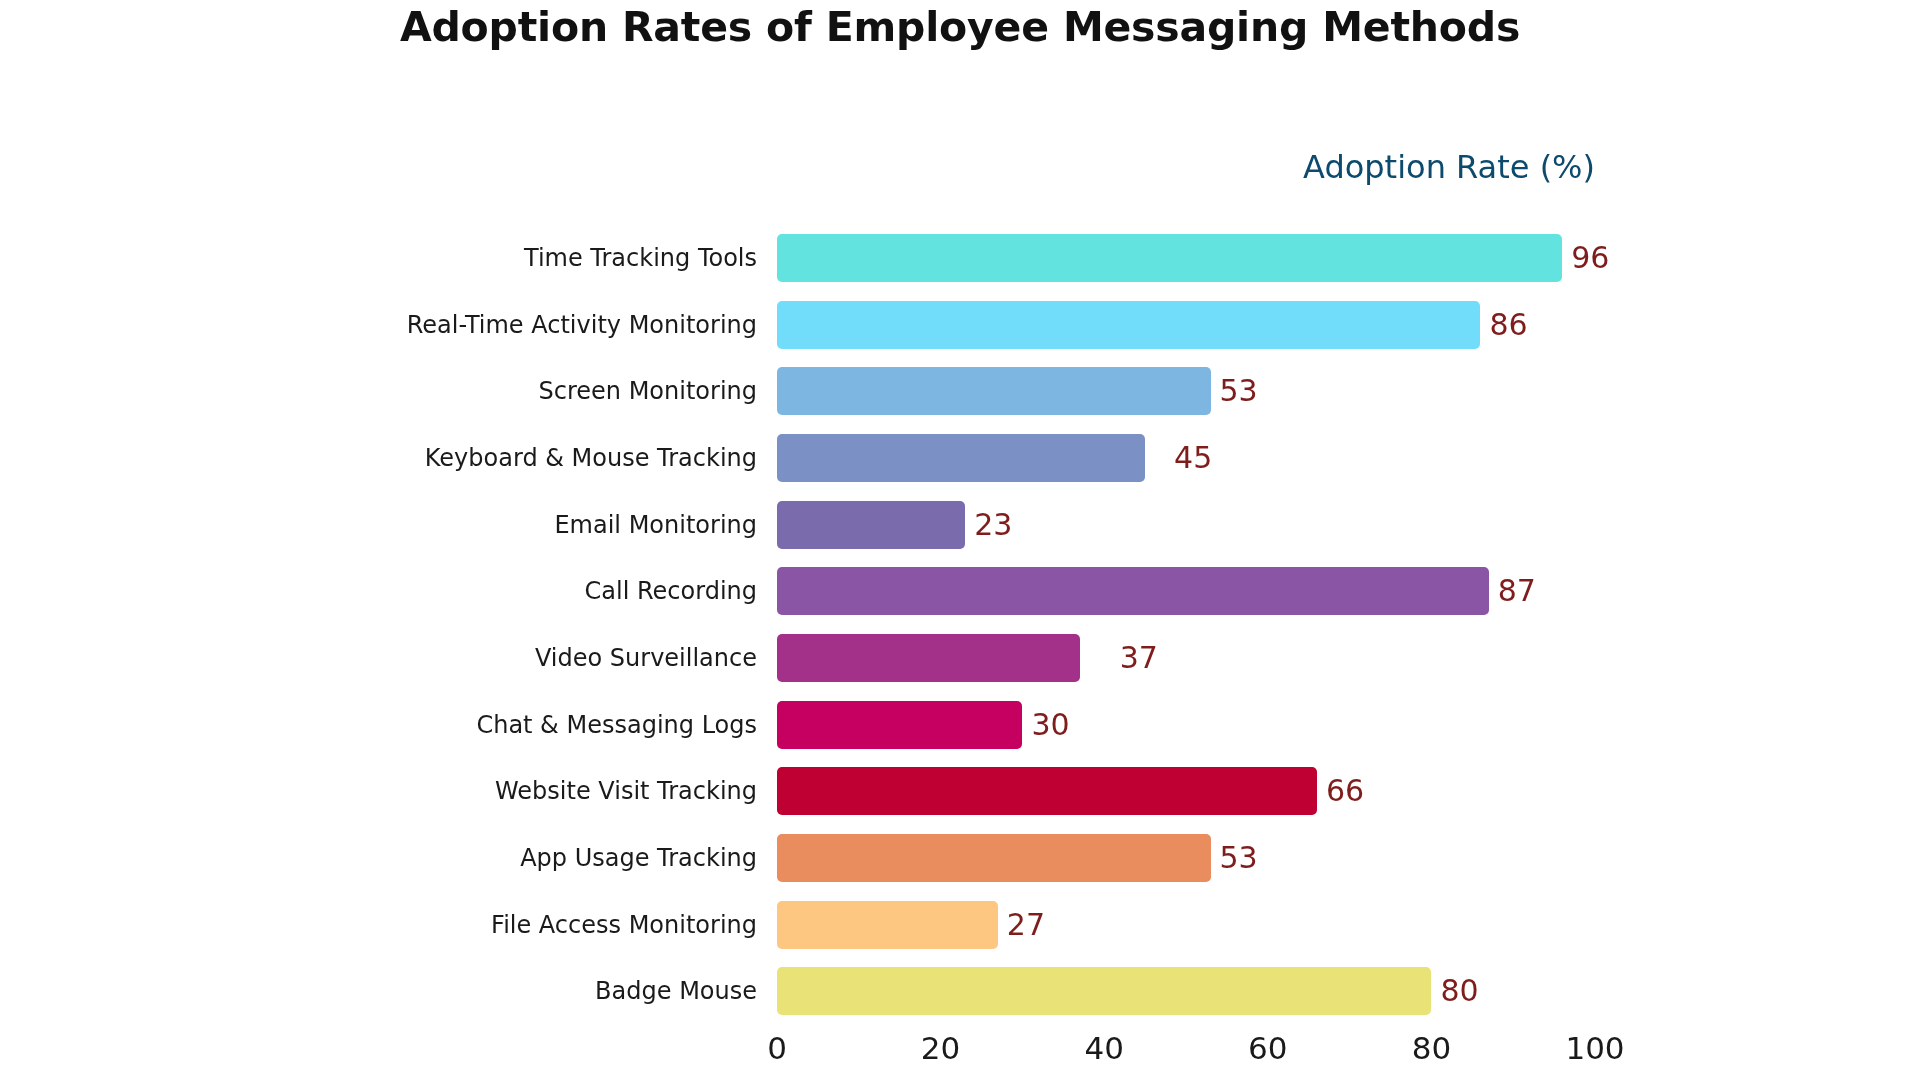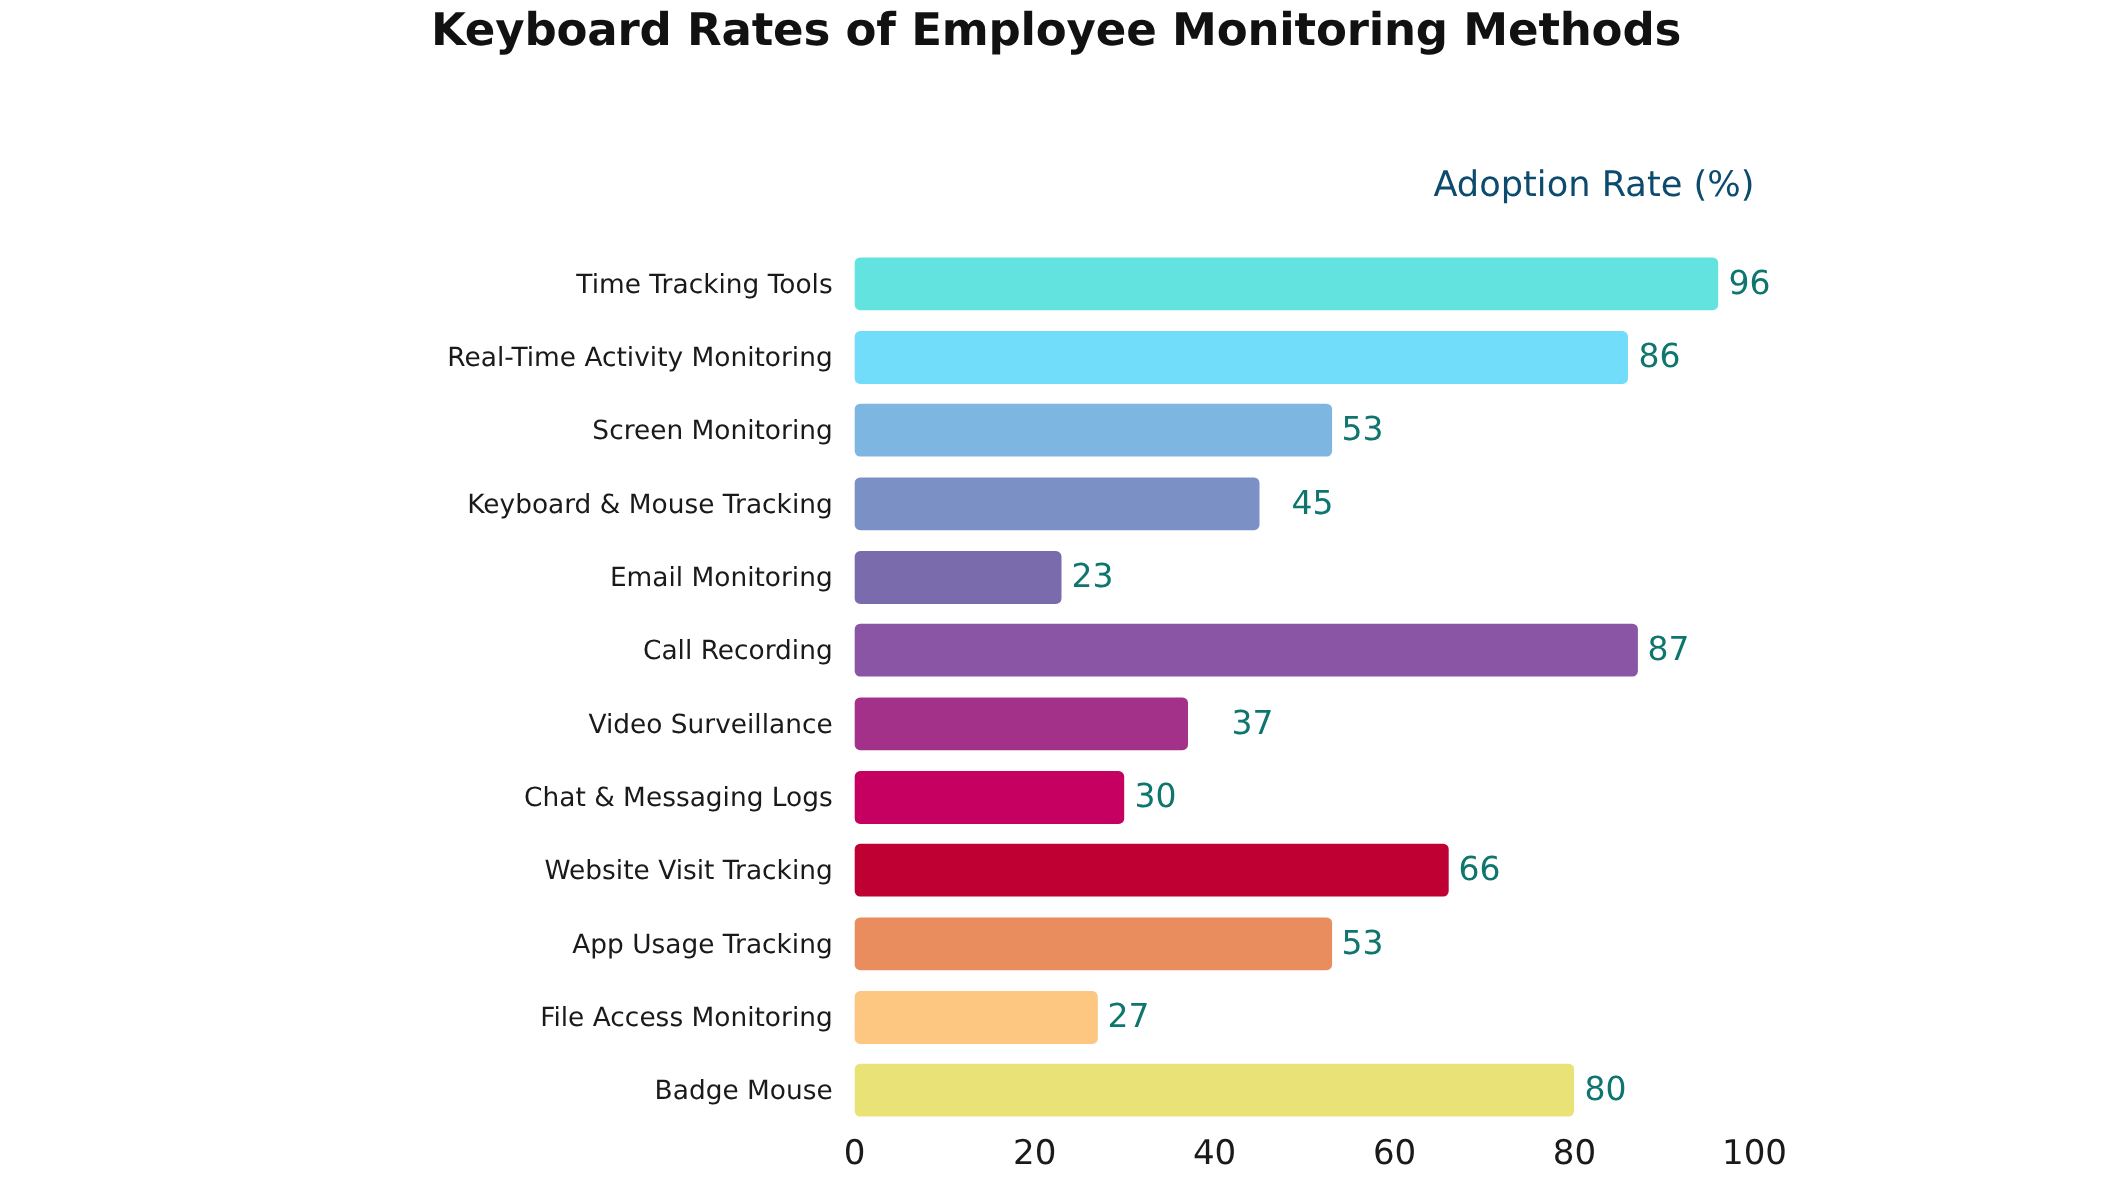--- a/index.html
+++ b/index.html
@@ -78,21 +78,21 @@
     border-radius: 5px;
   }
 
   .bar-value {
     position: absolute;
     top: 9px;
     height: 48px;
     line-height: 48px;
     font-family: "DejaVu Sans", sans-serif;
     font-size: 30px;
-    color: #0f766e;
+    color: #7f1d1d;
     white-space: nowrap;
     padding-left: 9px;
   }
 
   .cat-label {
     position: absolute;
     right: 100%;
     top: 9px;
     height: 48px;
     line-height: 48px;
@@ -121,21 +121,21 @@
     color: #1a1a1a;
     line-height: 40px;
     white-space: nowrap;
   }
 </style>
 </head>
 <body>
 
 <div id="figure">
 
-  <div class="chart-title">Keyboard Rates of Employee Monitoring Methods</div>
+  <div class="chart-title">Adoption Rates of Employee Messaging Methods</div>
 
   <div class="axis-title">Adoption Rate (%)</div>
 
   <div id="plot">
       <div class="row">
         <div class="cat-label">Time Tracking Tools</div>
         <div class="bar" style="width: 96%; background: rgb(99, 227, 224);"></div>
         <div class="bar-value" style="left: 96%;">96</div>
       </div>
       <div class="row">

